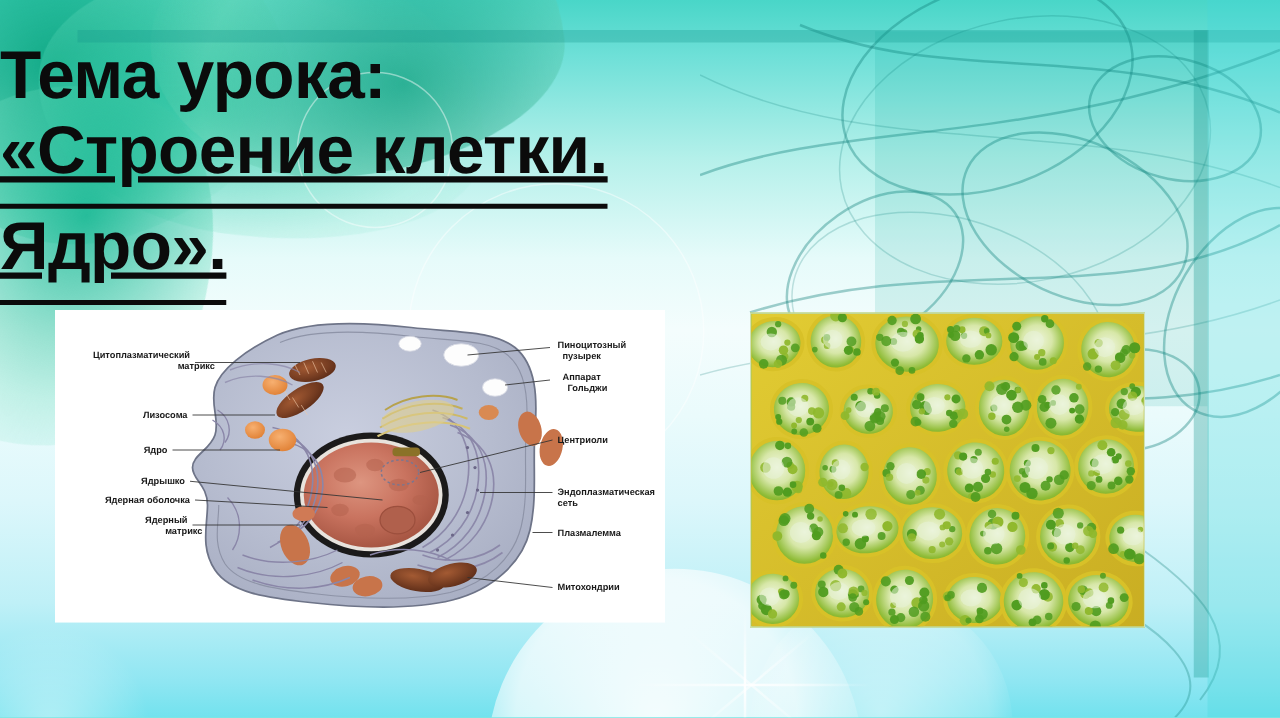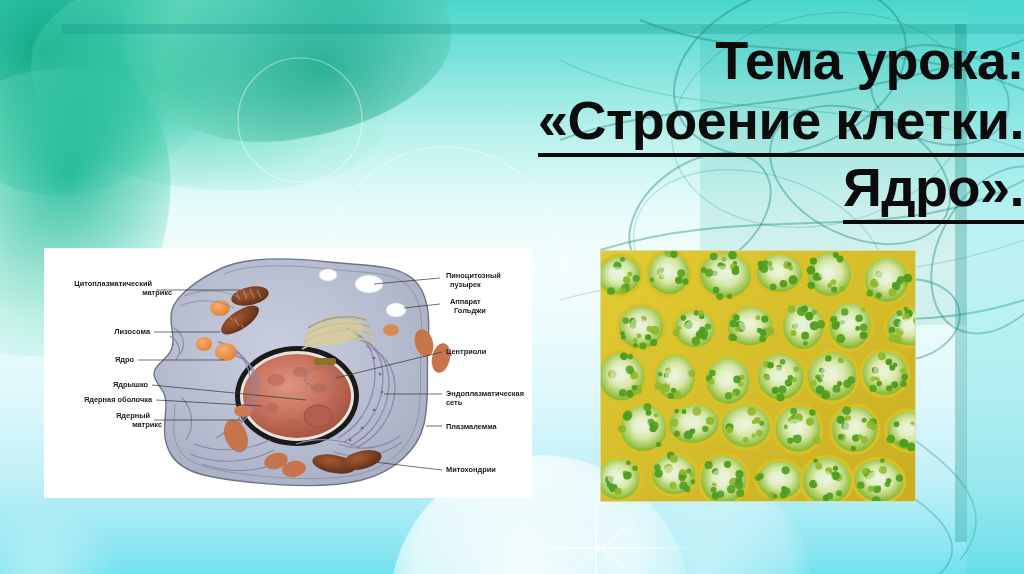--- a/index.html
+++ b/index.html
@@ -92,35 +92,36 @@
   .sparkle-d1,.sparkle-d2{
     position:absolute;left:536px;top:547px;width:130px;height:2px;
     background:linear-gradient(90deg,rgba(255,255,255,0),rgba(255,255,255,.6) 50%,rgba(255,255,255,0));
   }
   .sparkle-d1{transform:rotate(40deg);}
   .sparkle-d2{transform:rotate(-40deg);}
 
   
   #title-block{
     position:absolute;left:0;top:30px;width:1024px;
-    text-align:right;z-index:20;
+    text-align:left;z-index:20;
   }
   .title-line{
     display:block;
     color:#0b0b0b;
     font-weight:bold;
     font-size:54px;
     line-height:60px;
     letter-spacing:-0.5px;
     white-space:nowrap;
   }
   .title-line .ul{
     display:inline-block;
     border-bottom:4px solid #0b0b0b;
-    padding-bottom:3px;
+    padding-bottom:13px;
+    text-decoration:underline;
   }
 
   
   #cell-card{
     position:absolute;left:44px;top:248px;width:488px;height:250px;
     background:#ffffff;z-index:15;overflow:hidden;
   }
   #cell-card svg{display:block;}
 
   

